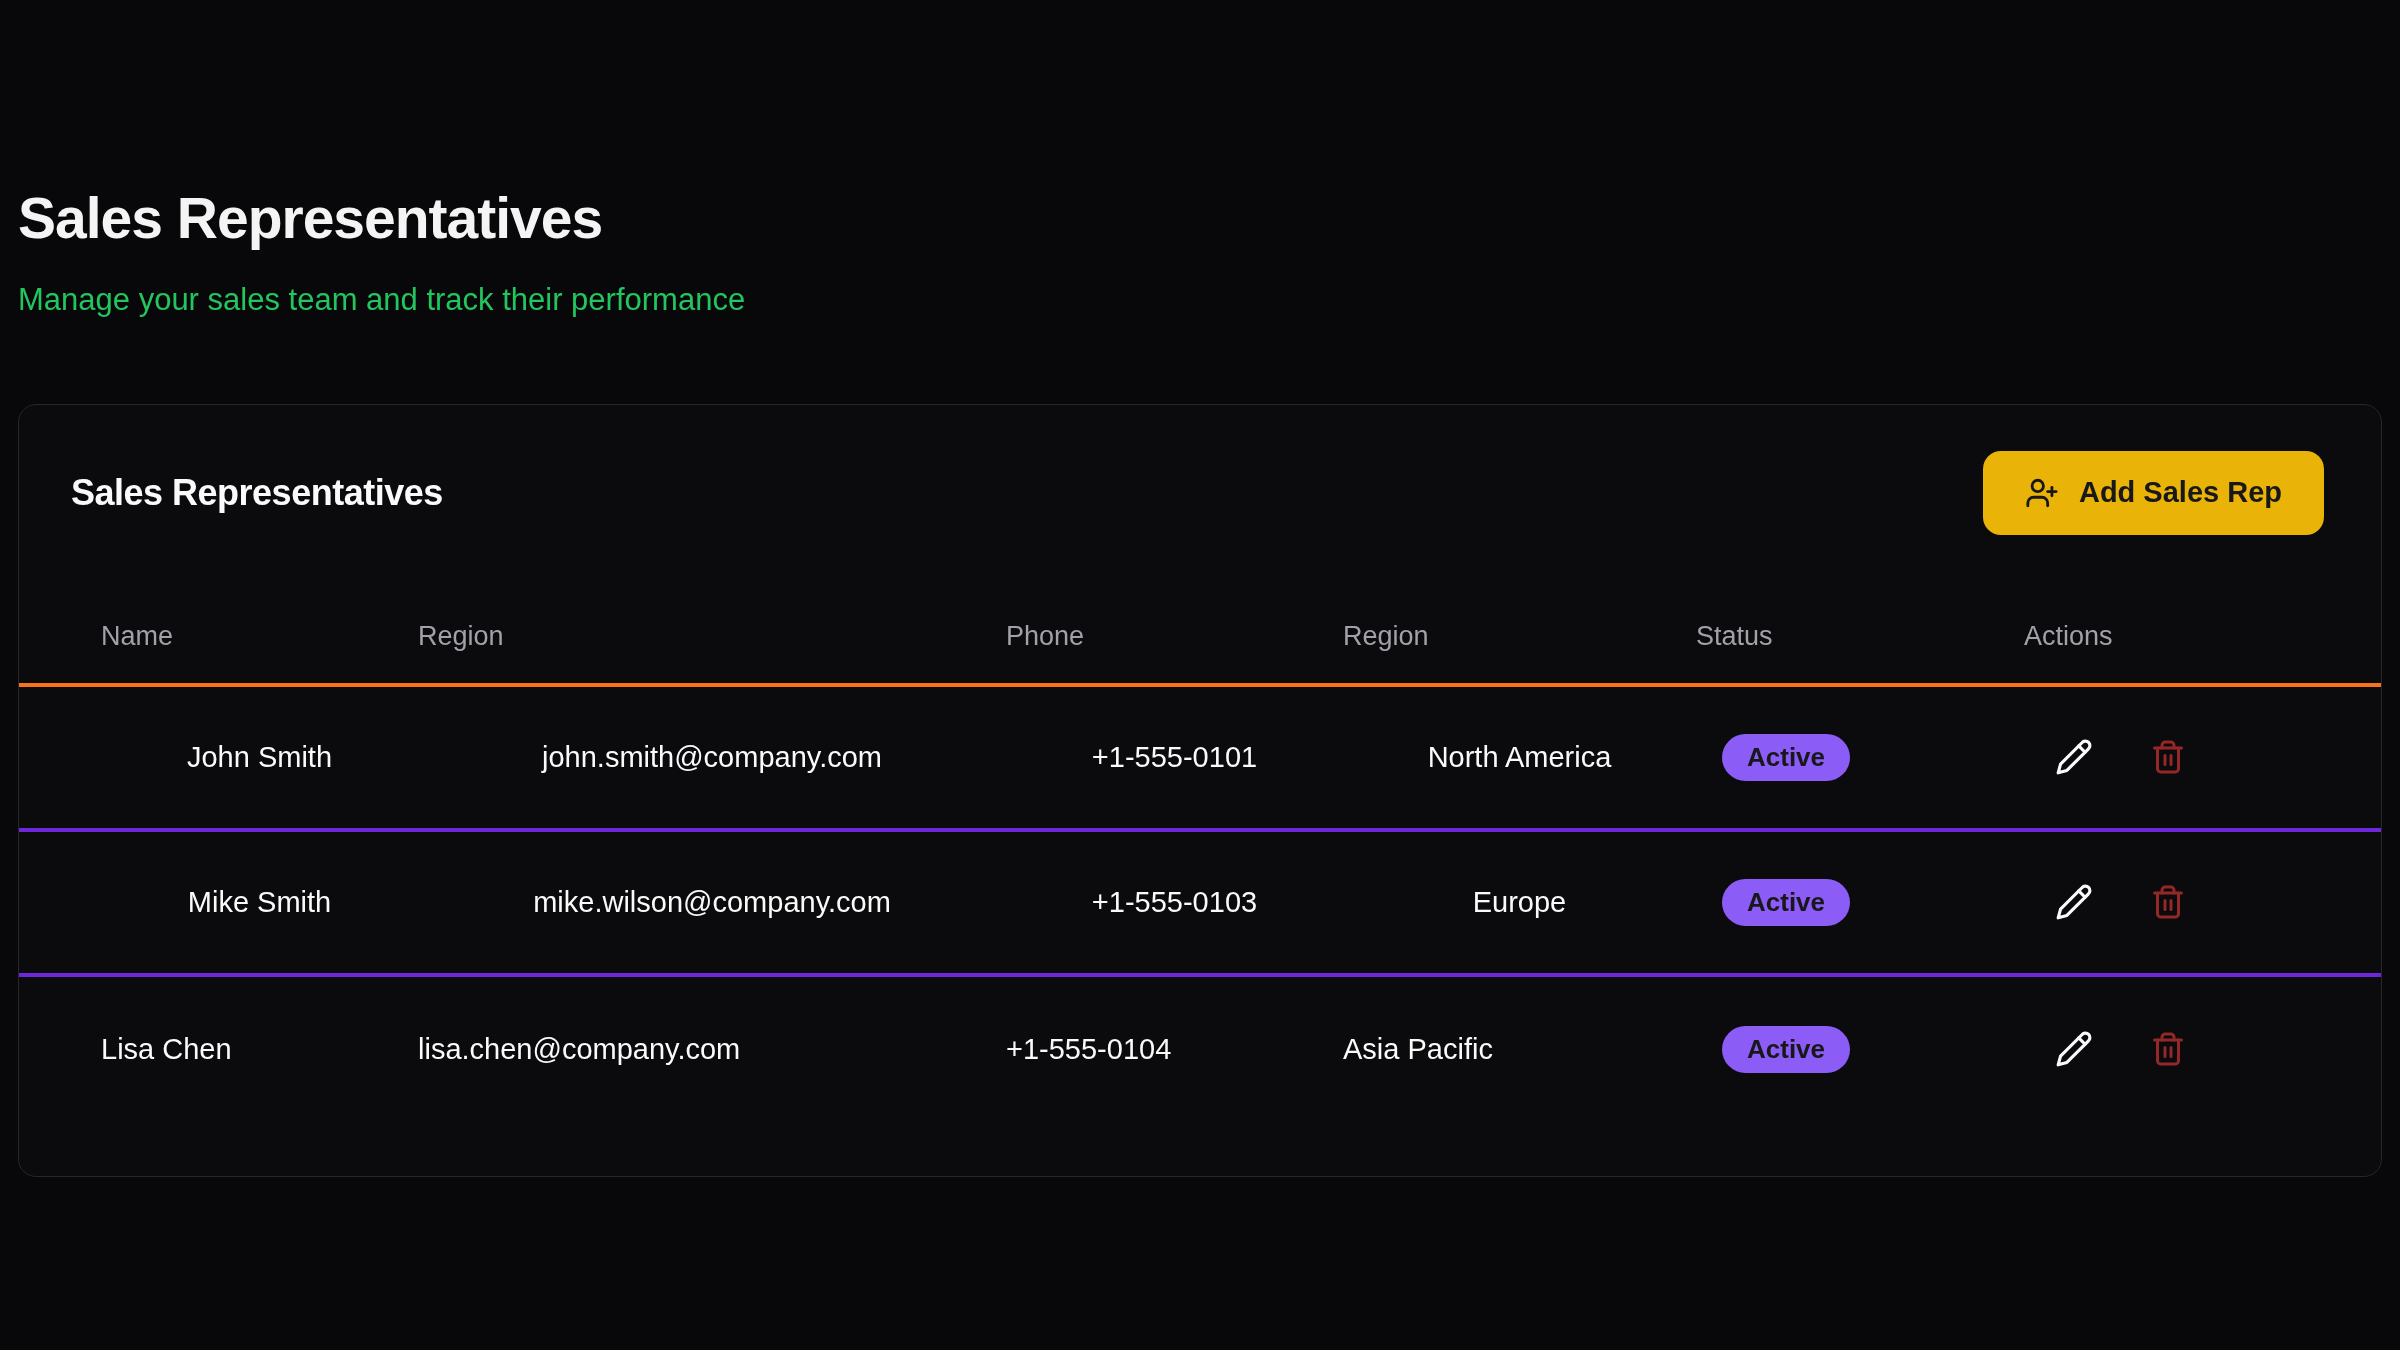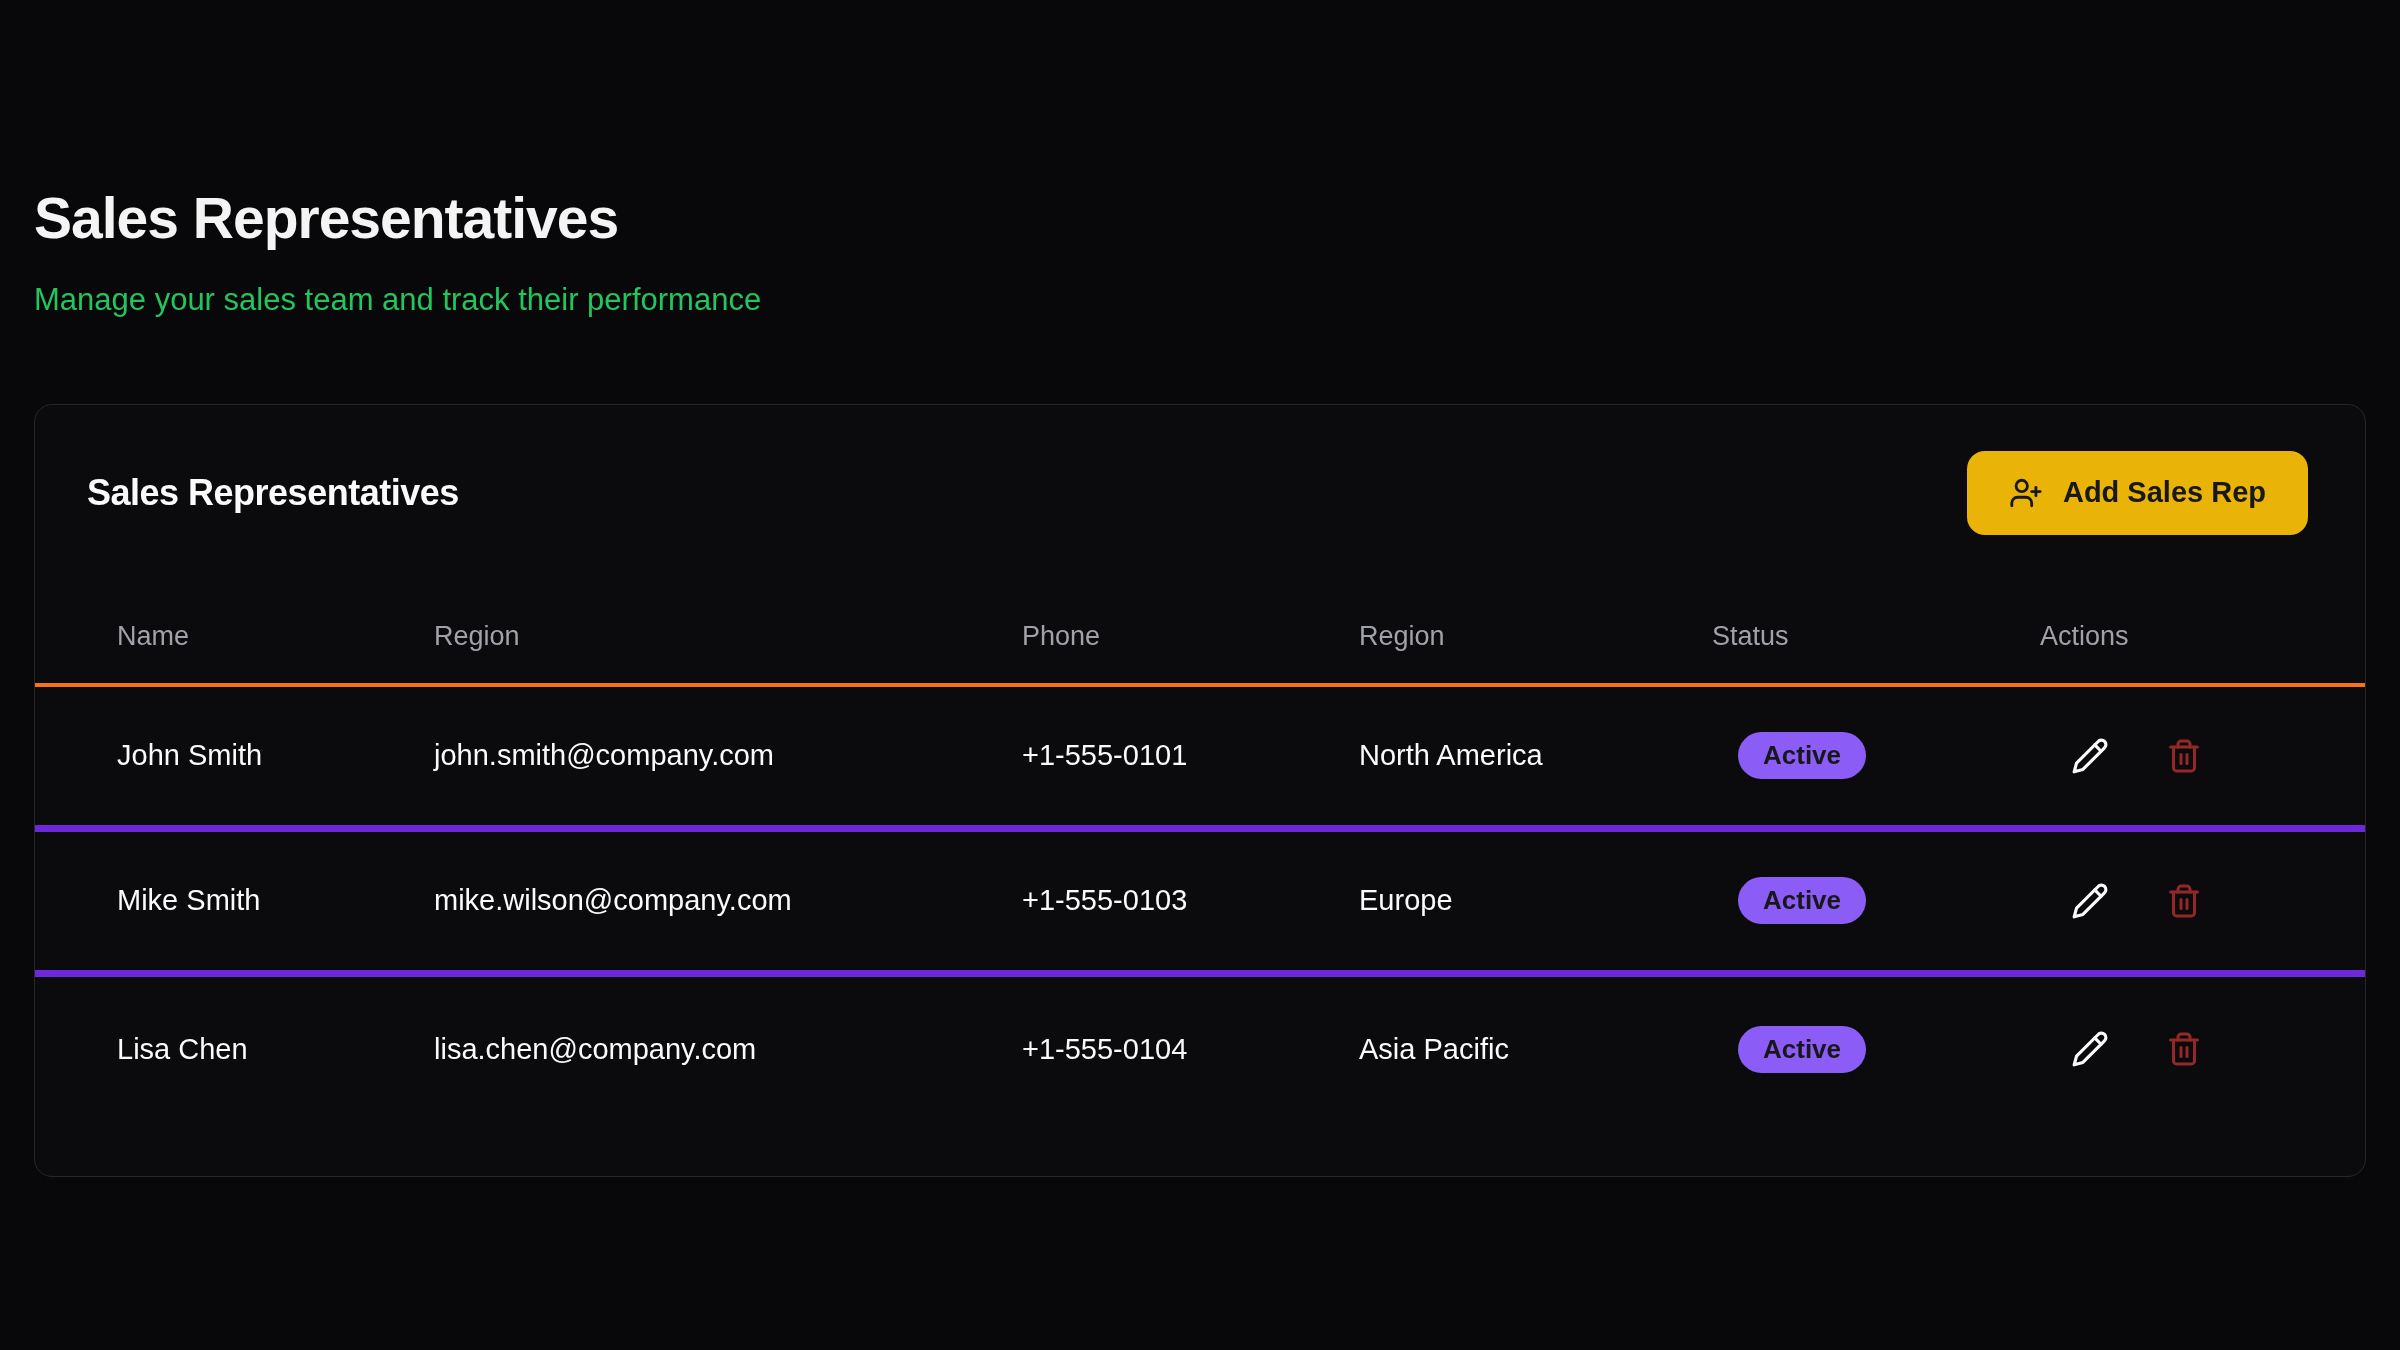--- a/index.html
+++ b/index.html
@@ -2,21 +2,21 @@
 <html><head>
 <meta charset="utf-8">
 <style>
   * { box-sizing: border-box; margin: 0; padding: 0; }
   html, body { width: 2400px; height: 1350px; overflow: hidden; }
   body {
     background: #08080a;
     color: #fafafa;
     font-family: "Liberation Sans", "DejaVu Sans", sans-serif;
   }
-  .page { padding: 0 34px; }
+  .page { padding: 0 18px; }
 
   .page-title {
     margin: 184px 0 0;
     font-size: 57px;
     font-weight: 700;
     letter-spacing: -1px;
     line-height: 1.2;
     color: #f4f4f5;
   }
   .page-subtitle {
@@ -75,21 +75,21 @@
     color: #a1a1aa;
     font-size: 27px;
     font-weight: 500;
     border-bottom: 4px solid #f97316;
   }
   .tdata {
     height: 145px;
     font-size: 29px;
     color: #fafafa;
   }
-  .tdata.bordered { border-bottom: 7px solid #6d28d9; }
+  .tdata.bordered { border-bottom: 4px solid #6d28d9; text-align: center; }
   .cell-name { font-weight: 500; }
 
   .badge {
     display: inline-flex;
     align-items: center;
     justify-content: center;
     justify-self: start;
     margin-left: 26px;
     height: 47px;
     padding: 0 25px;

